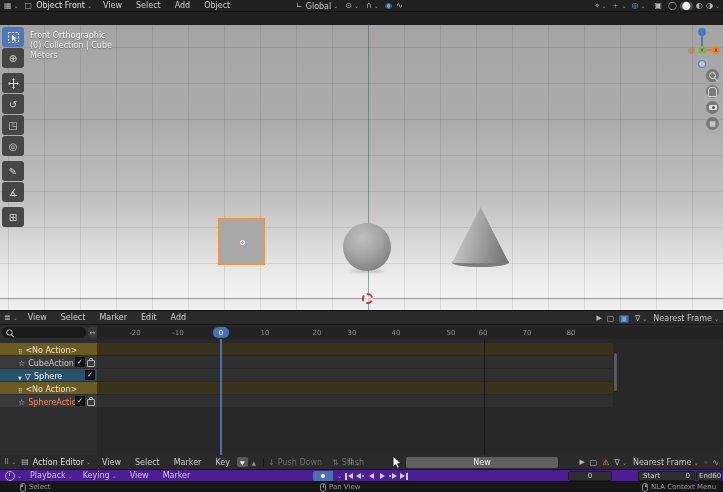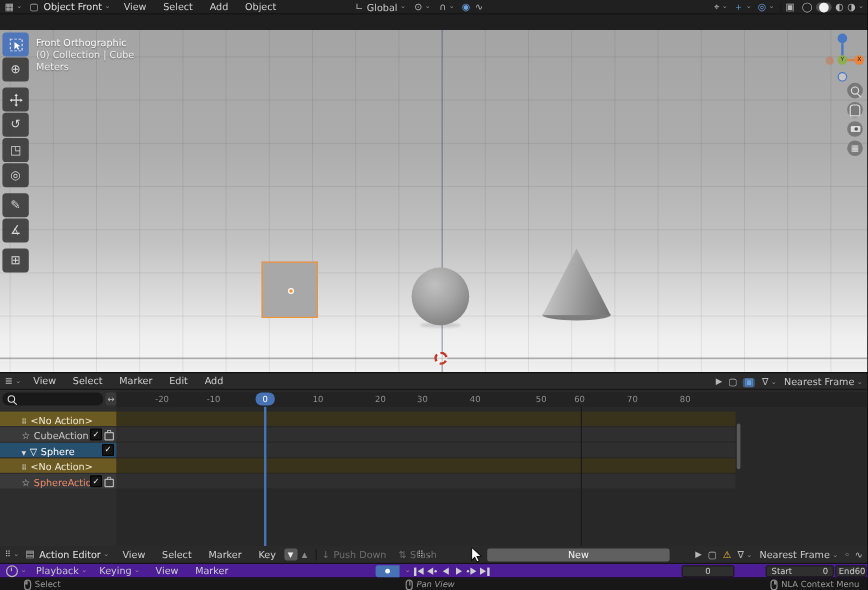--- a/index.html
+++ b/index.html
@@ -436,21 +436,21 @@
       <span>End</span>
       <span>60</span>
     </div>
   </div>
 
   <div id="statusbar" class="abs">
     <div class="status-item" style="left:20px;">
       <span class="mouse l"></span>
       <span>Select</span>
     </div>
-    <div class="status-item" style="left:338px;font-style:italic;">
+    <div class="status-item" style="left:320px;">
       <span class="mouse m"></span>
       <span>Pan View</span>
     </div>
     <div class="status-item" style="left:642px;">
       <span class="mouse r"></span>
       <span>NLA Context Menu</span>
     </div>
   </div>
 
 </div>

